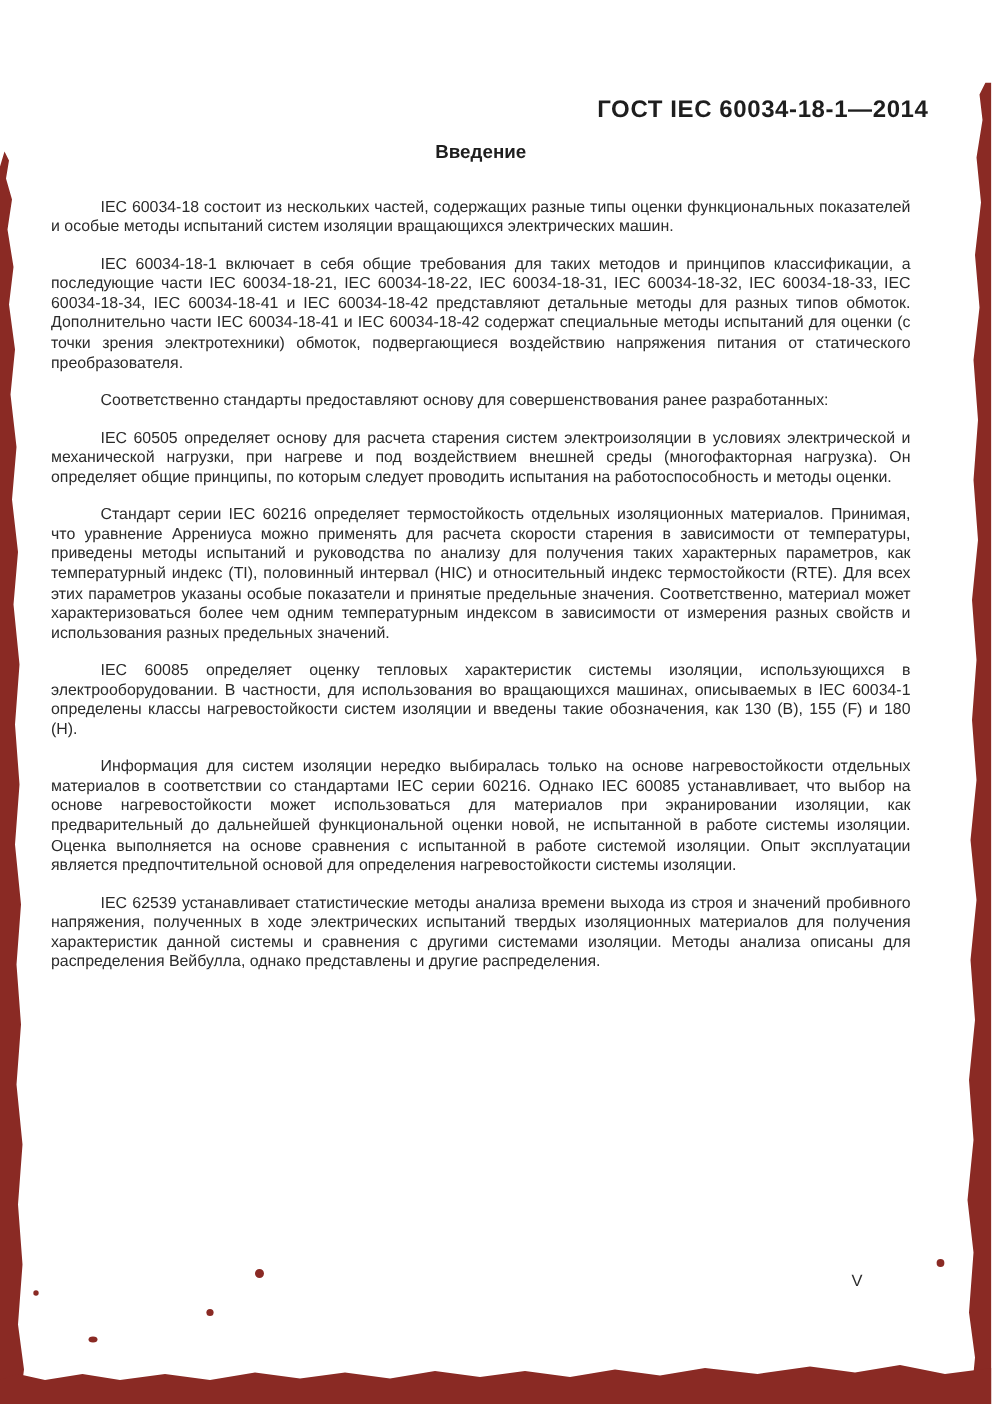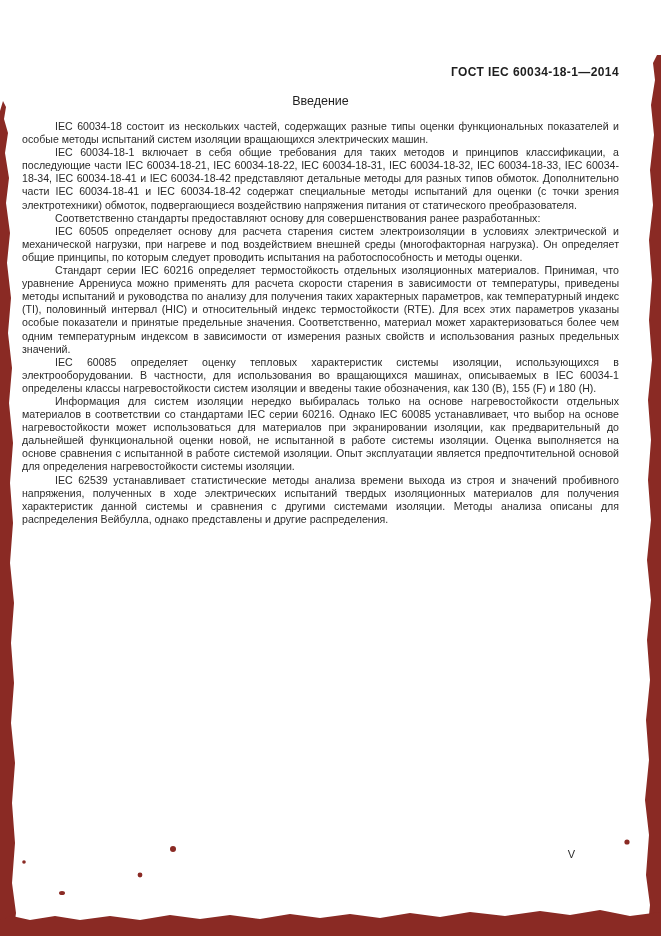--- a/index.html
+++ b/index.html
@@ -20,49 +20,49 @@
     background:var(--bg);
     overflow:hidden;
     color:var(--text);
   }
   .doc-code{
     position:absolute;
     top:65px;
     left:22px;
     width:597px;
     text-align:right;
-    font-size:12px;
+    font-size:16px;
     font-weight:bold;
     letter-spacing:0.4px;
     color:#1e1e1e;
     white-space:nowrap;
   }
   .doc-title{
     position:absolute;
     top:94px;
     left:22px;
     width:597px;
     margin:0;
     text-align:center;
     font-size:12.5px;
-    font-weight:normal;
+    font-weight:bold;
     color:#1e1e1e;
   }
   .body-text{
     position:absolute;
     top:120px;
     left:22px;
     width:597px;
     font-size:10.6px;
     line-height:13.1px;
     text-align:justify;
     color:var(--text);
   }
   .body-text p{
-    margin:0;
+    margin:12px;
     text-indent:33px;
   }
   .page-number{
     position:absolute;
     top:848px;
     left:22px;
     width:553px;
     text-align:right;
     font-size:11px;
     color:#2b2b2b;

